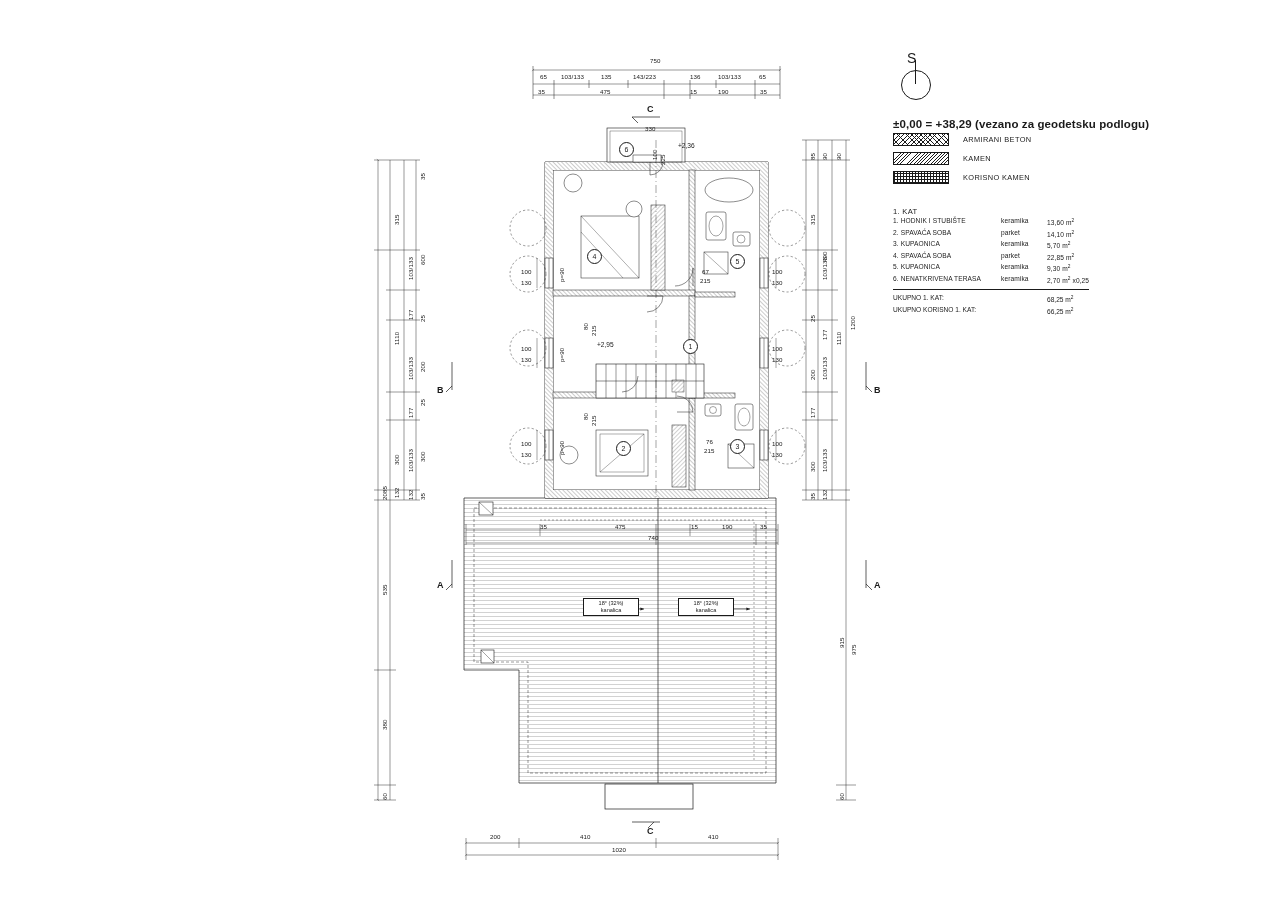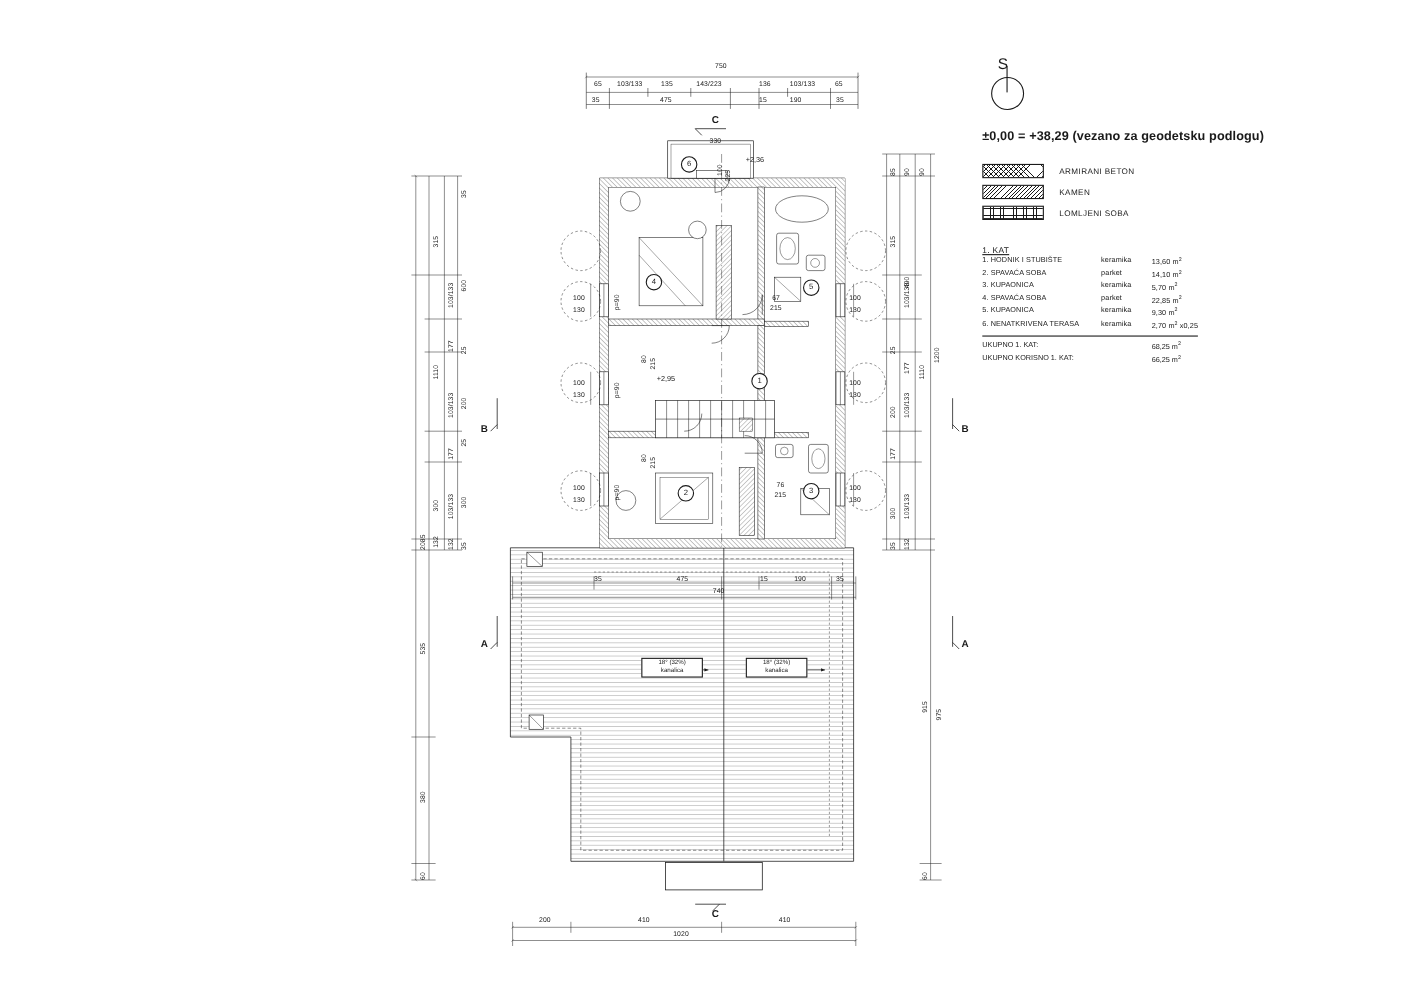--- a/index.html
+++ b/index.html
@@ -63,21 +63,20 @@
     background: #1a1a1a;
   }
   .elev-note {
     margin-top: 6px;
     font-size: 11.5px;
     font-weight: bold;
     letter-spacing: 0.1px;
     white-space: nowrap;
   }
   .hatch-table {
-    margin-top: 16px;
   }
   .hatch-row {
     display: flex;
     align-items: center;
     height: 19px;
   }
   .hatch-swatch {
     width: 56px;
     height: 13px;
     border: 0.9px solid #1a1a1a;
@@ -110,21 +109,20 @@
       repeating-linear-gradient(0deg, #1a1a1a 0 0.6px, transparent 0.6px 3px),
       repeating-linear-gradient(90deg, #1a1a1a 0 0.6px, transparent 0.6px 3px);
   }
   
   .schedule {
     margin-top: 20px;
     width: 200px;
   }
   .schedule-title {
     font-size: 7.6px;
-    text-decoration: underline;
     margin-bottom: 0;
     letter-spacing: 0.3px;
   }
   .sched-row {
     display: flex;
     font-size: 6.6px;
     line-height: 9.4px;
     letter-spacing: 0.1px;
   }
   .sched-row .c-name { width: 108px; }
@@ -619,21 +617,21 @@
       <div class="hatch-row">
         <div class="hatch-swatch sw-beton"></div>
         <div class="hatch-label">ARMIRANI BETON</div>
       </div>
       <div class="hatch-row">
         <div class="hatch-swatch sw-opeka"></div>
         <div class="hatch-label">KAMEN</div>
       </div>
       <div class="hatch-row">
         <div class="hatch-swatch sw-kamen"></div>
-        <div class="hatch-label">LOMLJENI SOBA</div>
+        <div class="hatch-label">KORISNO KAMEN</div>
       </div>
     </div>
 
     <div class="schedule">
       <div class="schedule-title">1. KAT</div>
 
       <div class="sched-row">
         <div class="c-name">
           <span>1.</span>
           <span>HODNIK I STUBIŠTE</span>

